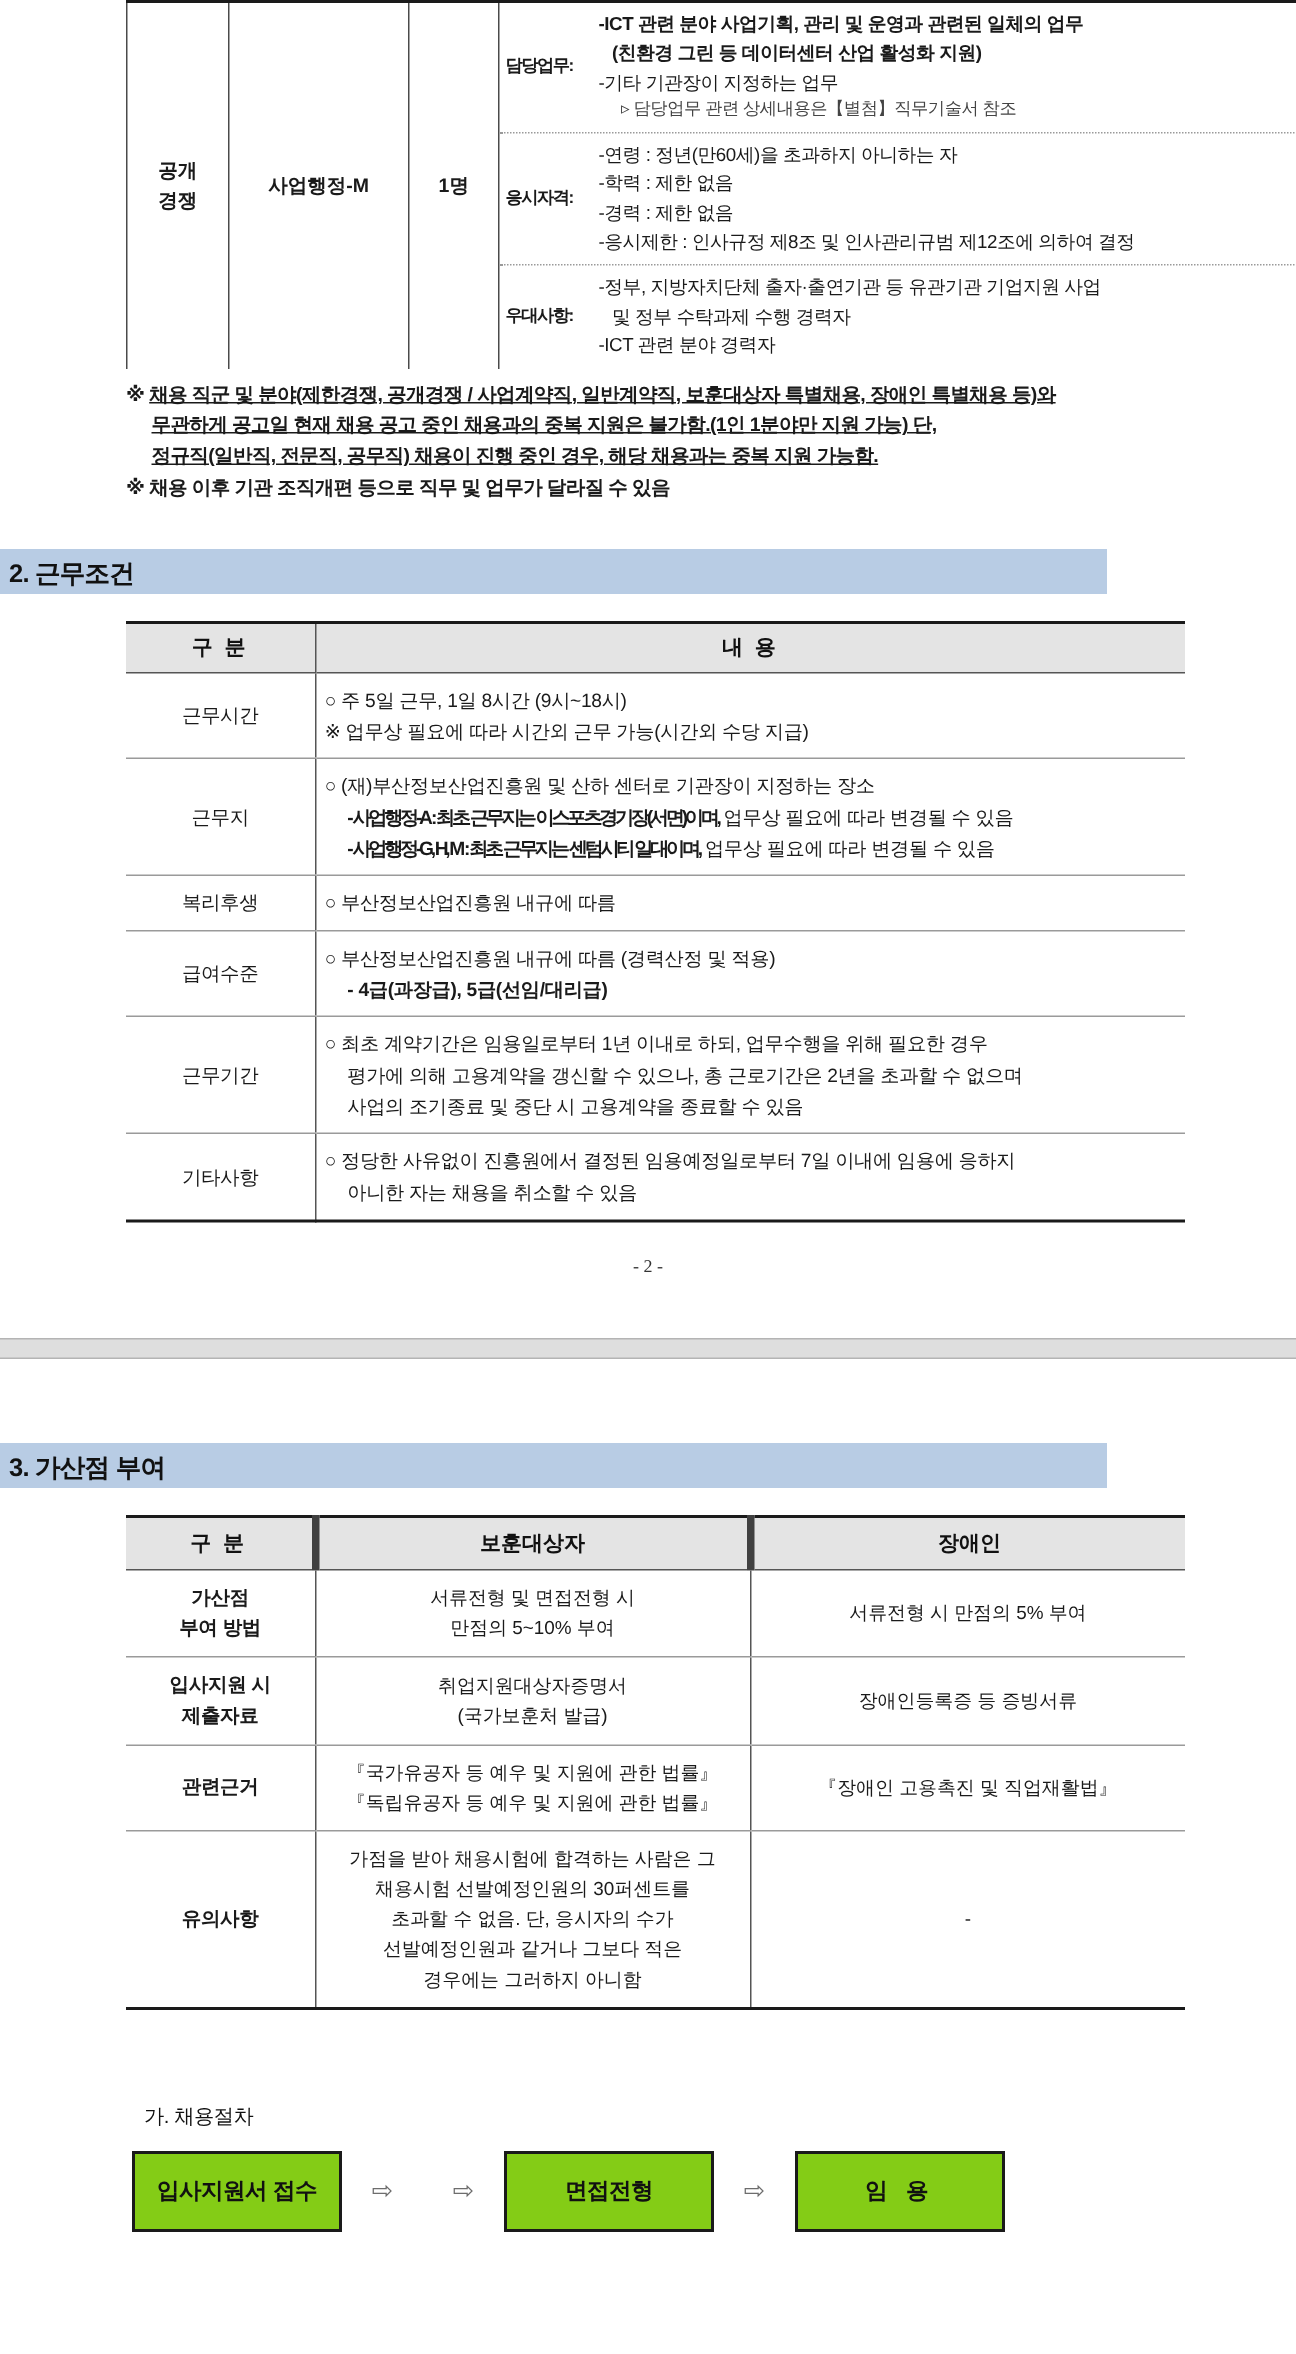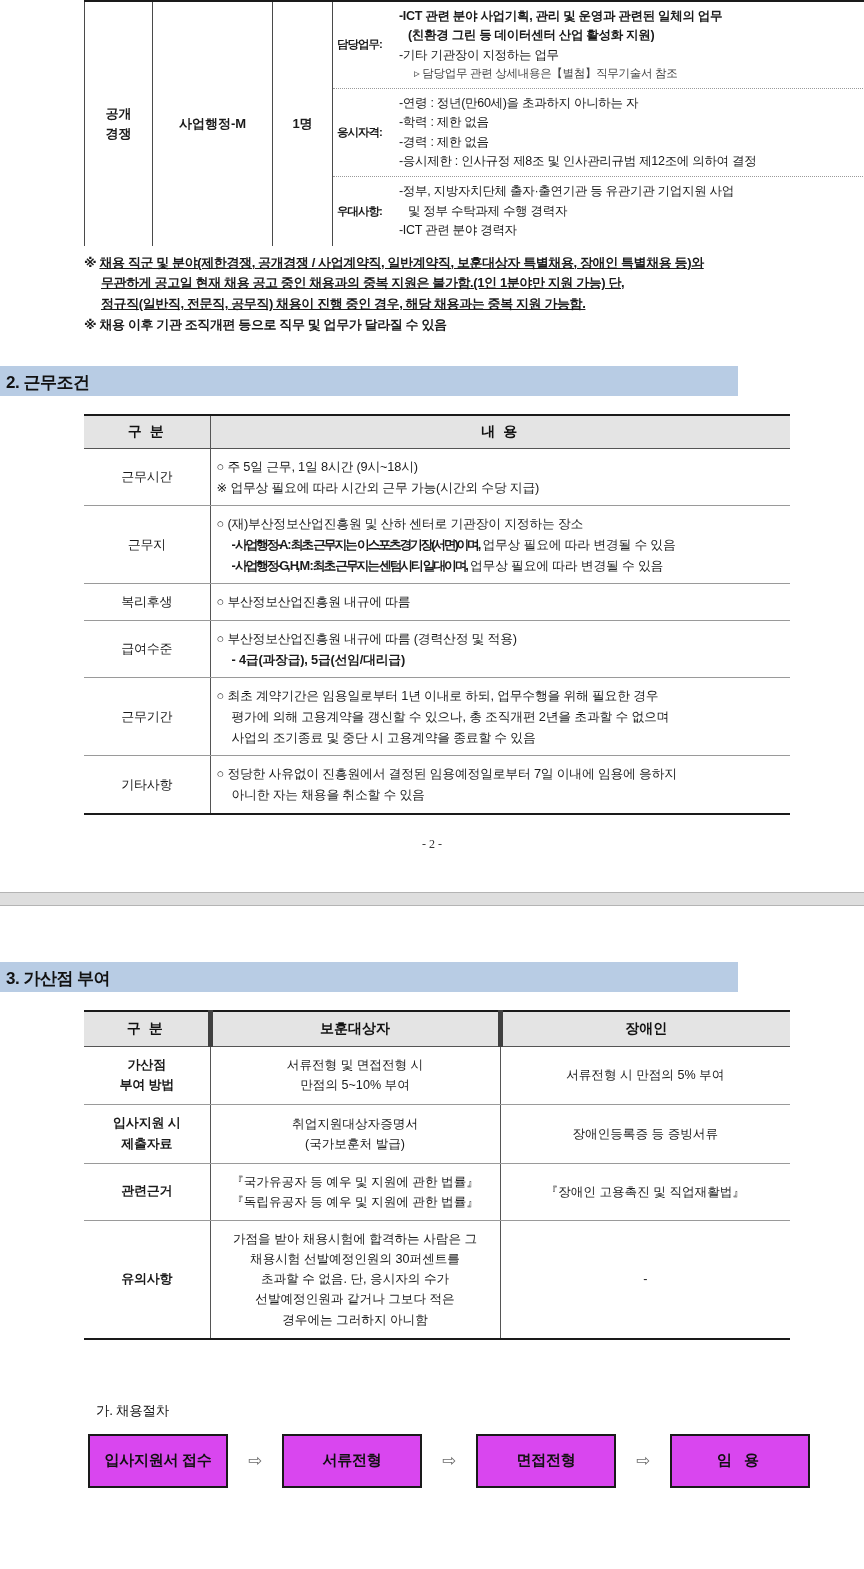--- a/index.html
+++ b/index.html
@@ -190,21 +190,21 @@
 
   
   .flow {
     display: flex;
     align-items: center;
     margin-left: 88px;
     margin-top: 14px;
   }
   .flow-box {
     border: 2px solid #1a1a1a;
-    background: #d946ef;
+    background: #84cc16;
     width: 140px;
     height: 54px;
     display: flex;
     align-items: center;
     justify-content: center;
     font-size: 15px;
     font-weight: bold;
     color: #111;
     letter-spacing: -0.3px;
   }
@@ -333,21 +333,21 @@
         <div class="li dash">
           <span>- 4급(과장급), 5급(선임/대리급)</span>
         </div>
       </td>
     </tr>
 
     <tr>
       <td class="k">근무기간</td>
       <td class="v">
         <div class="li">○ 최초 계약기간은 임용일로부터 1년 이내로 하되, 업무수행을 위해 필요한 경우</div>
-        <div class="li hang">평가에 의해 고용계약을 갱신할 수 있으나, 총 조직개편 2년을 초과할 수 없으며</div>
+        <div class="li hang">평가에 의해 고용계약을 갱신할 수 있으나, 총 근로기간은 2년을 초과할 수 없으며</div>
         <div class="li hang">사업의 조기종료 및 중단 시 고용계약을 종료할 수 있음</div>
       </td>
     </tr>
 
     <tr>
       <td class="k">기타사항</td>
       <td class="v">
         <div class="li">○ 정당한 사유없이 진흥원에서 결정된 임용예정일로부터 7일 이내에 임용에 응하지</div>
         <div class="li hang">아니한 자는 채용을 취소할 수 있음</div>
       </td>
@@ -434,20 +434,19 @@
   <div style="height:14px;"></div>
 
 
   <div class="spacer-md"></div>
 
   <div class="sub-heading">가. 채용절차</div>
 
   <div class="flow">
     <div class="flow-box">입사지원서 접수</div>
     <div class="flow-arrow">⇨</div>
-    <div class="flow-box">서류전형</div>
     <div class="flow-arrow">⇨</div>
     <div class="flow-box">면접전형</div>
     <div class="flow-arrow">⇨</div>
     <div class="flow-box wide-sp">임 용</div>
   </div>
 
 </div>
 
 </body></html>

